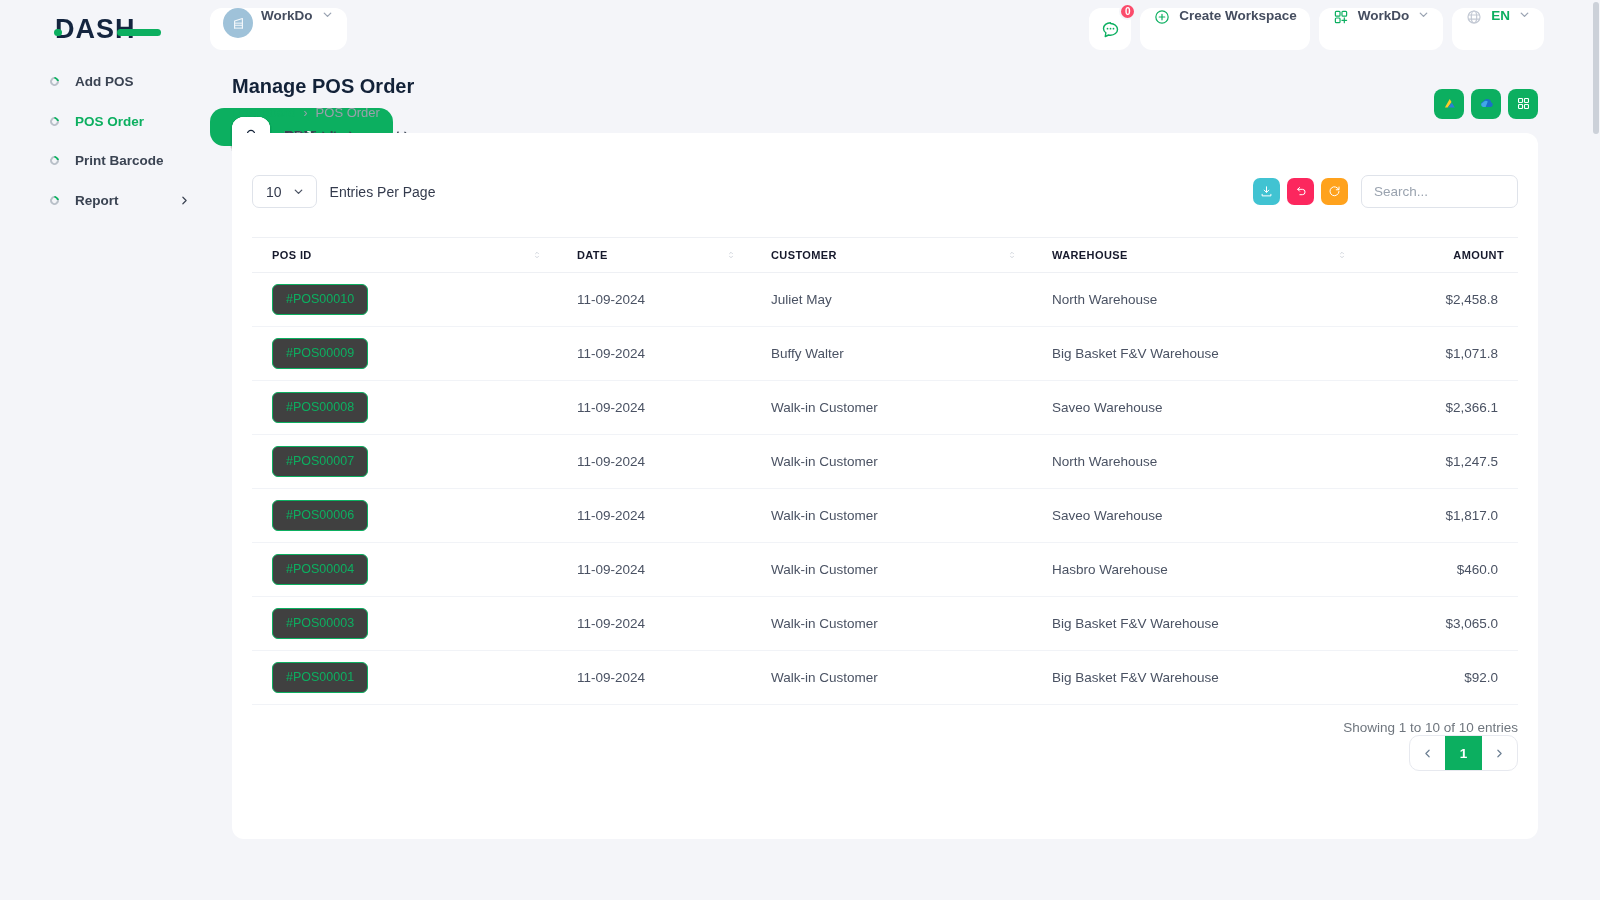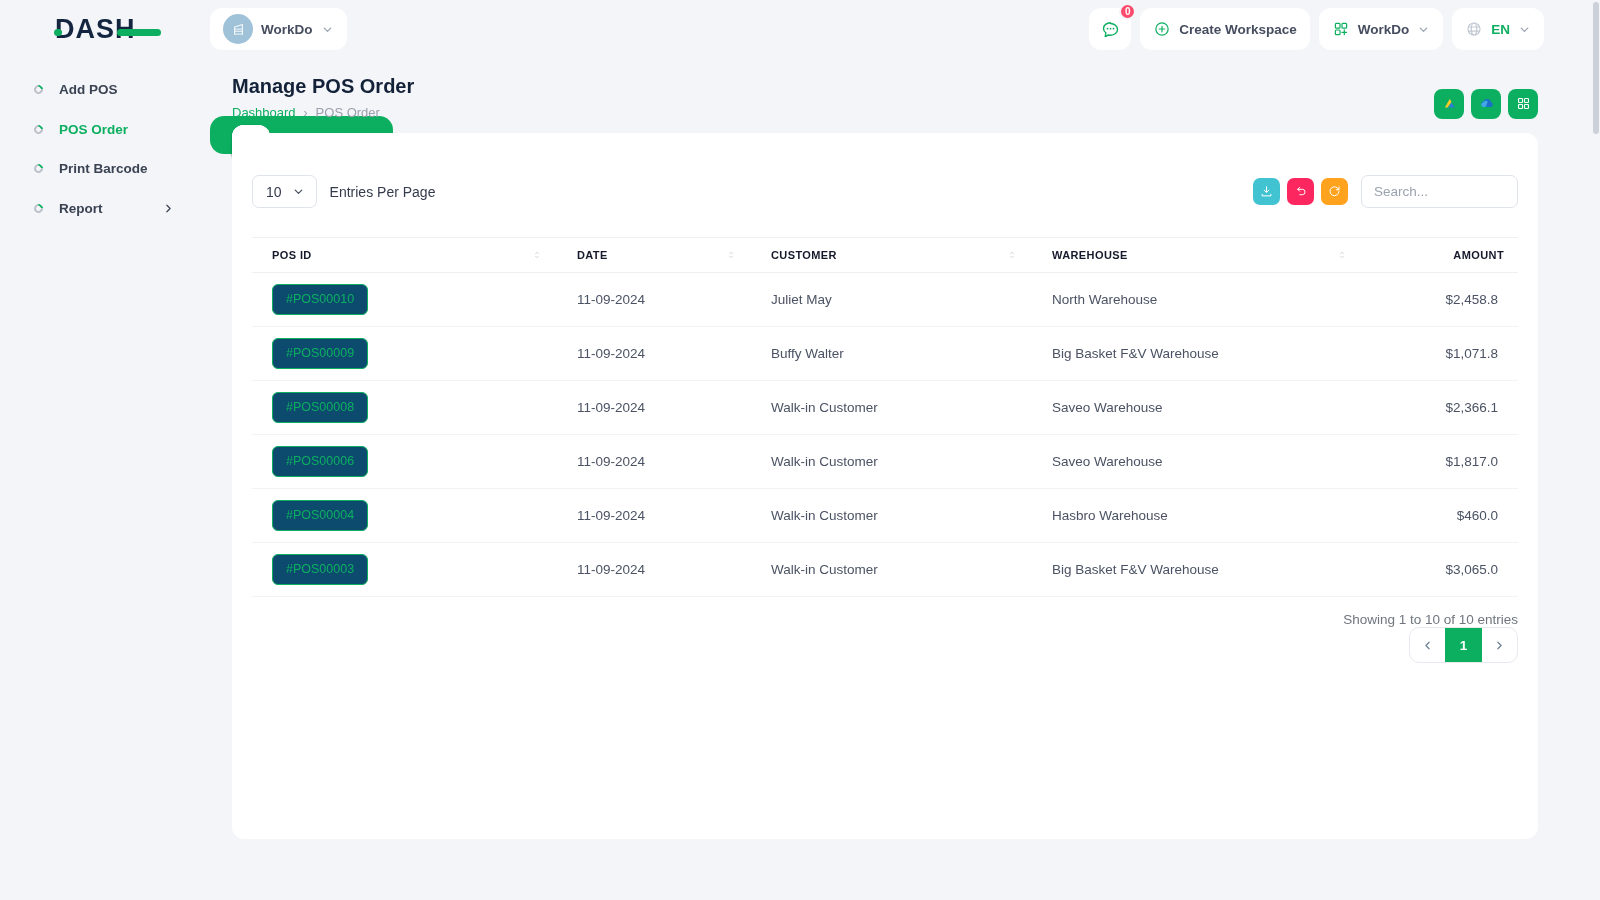--- a/index.html
+++ b/index.html
@@ -9,36 +9,36 @@
   *{box-sizing:border-box; margin:0; padding:0;}
   html,body{width:1600px;height:900px;overflow:hidden;}
   body{font-family:"Liberation Sans","DejaVu Sans",sans-serif; background:var(--bg); color:var(--navy); position:relative;}
 
   
   .topbar{position:absolute;top:0;left:0;right:0;height:58px;display:flex;align-items:center;padding:0 56px 0 55px;}
   .logo{position:relative;width:155px;cursor:pointer;}
   .logo-text{font-size:27px;font-weight:800;letter-spacing:1px;color:#14253f;}
   .logo-bar{position:absolute;left:62px;top:15px;width:44px;height:7px;border-radius:4px;background:var(--green);}
   .logo-dot{position:absolute;left:-1px;top:15px;width:8px;height:7px;border-radius:4px;background:var(--green);}
-  .pill{display:flex;align-items:center;gap:8px;height:42px;background:#fff;border:none;border-radius:12px;padding:0 13px;font-family:inherit;font-size:13.5px;font-weight:600;color:var(--text);cursor:pointer;}
+  .pill{display:flex;align-items:flex-start;gap:8px;height:42px;background:#fff;border:none;border-radius:12px;padding:0 13px;font-family:inherit;font-size:13.5px;font-weight:600;color:var(--text);cursor:pointer;}
   .ws-avatar{width:30px;height:30px;border-radius:50%;background:#9fc2d9;display:flex;align-items:center;justify-content:center;color:#f4f8fb;}
   .ws-avatar svg{width:17px;height:17px;}
   .chev-sm{display:flex;color:#9aa3b2;}
   .chev-sm svg{width:13px;height:13px;stroke-width:2.4px;}
   .top-right{margin-left:auto;display:flex;align-items:center;gap:9px;}
   .icon-btn{position:relative;width:42px;height:42px;border-radius:12px;background:#fff;border:none;display:flex;align-items:center;justify-content:center;color:var(--green);cursor:pointer;}
   .icon-btn svg{width:21px;height:21px;}
   .badge{position:absolute;top:-5px;right:-5px;min-width:17px;height:17px;border-radius:9px;background:#fb4b6b;color:#fff;font-size:10px;font-weight:700;display:flex;align-items:center;justify-content:center;border:2px solid var(--bg);}
   .pill .lead-icon{display:flex;color:var(--green);}
   .pill .lead-icon svg{width:18px;height:18px;}
   .pill .lead-icon.gray{color:#c3c9d4;}
   .lang-label{color:var(--green);font-weight:700;}
 
   
-  .sidebar{position:absolute;top:58px;left:0;bottom:0;width:210px;padding:16px 0 0 12px;}
+  .sidebar{position:absolute;top:50px;left:0;bottom:0;width:210px;padding:16px 0 0 28px;}
   .side-item{display:flex;align-items:center;height:38px;margin-bottom:7.5px;width:183px;padding-right:14px;cursor:pointer;border-radius:14px;}
   .side-item .icon-box{width:38px;height:38px;flex:0 0 38px;background:#fff;border-radius:12px;box-shadow:0 1px 3px rgba(20,34,56,.06);display:flex;align-items:center;justify-content:center;color:var(--navy);}
   .side-item .icon-box svg{width:18px;height:18px;}
   .side-item .side-label{margin-left:14px;font-size:13.5px;font-weight:600;color:#3a4352;white-space:nowrap;}
   .side-item .chev{margin-left:auto;display:flex;color:#3a4352;}
   .side-item .chev svg{width:13px;height:13px;stroke-width:2.2px;}
   .side-item .bullet{display:none;}
   .side-item.main.active{background:var(--green);}
   .side-item.main.active .side-label,.side-item.main.active .chev{color:#fff;}
   .side-item.main.active .icon-box{color:var(--green);}
@@ -74,21 +74,21 @@
   .search::placeholder{color:#9aa3af;}
 
   table{width:100%;border-collapse:collapse;margin-top:29px;table-layout:fixed;}
   thead th{height:35px;border-top:1px solid #eef0f4;border-bottom:1px solid #eef0f4;padding:0 14px 0 20px;}
   .th-inner{display:flex;justify-content:space-between;font-size:11px;font-weight:700;letter-spacing:.4px;color:#16192c;text-transform:uppercase;}
   .th-inner.right{justify-content:flex-end;}
   .sort{display:flex;color:#c6cbd4;cursor:pointer;}
   .sort svg{width:12px;height:12px;}
   tbody td{height:54px;padding:0 0 0 20px;border-bottom:1px solid #f1f3f7;font-size:13.5px;color:var(--cell);vertical-align:middle;}
   tbody td.amount{text-align:right;padding-right:20px;}
-  .pos-pill{display:inline-block;padding:0 13px;height:31px;line-height:29px;border:1px solid var(--green);border-radius:6px;background:#0c4a6e;color:var(--green);font-family:inherit;font-size:12.5px;cursor:pointer;}
+  .pos-pill{display:inline-block;padding:0 13px;height:31px;line-height:29px;border:1px solid var(--green);border-radius:6px;background:#404040;color:var(--green);font-family:inherit;font-size:12.5px;cursor:pointer;}
 
   .table-foot{display:flex;align-items:flex-end;margin-top:15px;flex-direction:column;}
   .foot-summary{font-size:13.5px;color:#6f767e;}
   .pagination{margin-left:auto;display:flex;align-items:stretch;height:36px;border:1px solid #e7e9ef;border-radius:10px;background:#fff;overflow:hidden;}
   .page-arrow{width:35px;border:none;background:transparent;display:flex;align-items:center;justify-content:center;color:#6c7f93;cursor:pointer;}
   .page-arrow svg{width:13px;height:13px;stroke-width:2.2px;}
   .page-num{width:37px;background:var(--green);color:#fff;font-size:13.5px;font-weight:600;display:flex;align-items:center;justify-content:center;cursor:pointer;}
 
   .scrollbar{position:absolute;right:1px;top:2px;width:6px;height:132px;border-radius:3px;background:#ccd1d9;}
 </style>
@@ -593,20 +593,27 @@
           </tr>
 
           <tr>
             <td><button class="pos-pill">#POS00008</button></td>
             <td>11-09-2024</td>
             <td>Walk-in Customer</td>
             <td>Saveo Warehouse</td>
             <td class="amount">$2,366.1</td>
           </tr>
 
+          <tr>
+            <td><button class="pos-pill">#POS00007</button></td>
+            <td>11-09-2024</td>
+            <td>Walk-in Customer</td>
+            <td>North Warehouse</td>
+            <td class="amount">$1,247.5</td>
+          </tr>
 
           <tr>
             <td><button class="pos-pill">#POS00006</button></td>
             <td>11-09-2024</td>
             <td>Walk-in Customer</td>
             <td>Saveo Warehouse</td>
             <td class="amount">$1,817.0</td>
           </tr>
 
 
@@ -620,20 +627,27 @@
 
           <tr>
             <td><button class="pos-pill">#POS00003</button></td>
             <td>11-09-2024</td>
             <td>Walk-in Customer</td>
             <td>Big Basket F&amp;V Warehouse</td>
             <td class="amount">$3,065.0</td>
           </tr>
 
 
+          <tr>
+            <td><button class="pos-pill">#POS00001</button></td>
+            <td>11-09-2024</td>
+            <td>Walk-in Customer</td>
+            <td>Big Basket F&amp;V Warehouse</td>
+            <td class="amount">$92.0</td>
+          </tr>
         </tbody>
     </table>
 
     <div class="table-foot">
       <span class="foot-summary">Showing 1 to 10 of 10 entries</span>
       <div class="pagination">
         <button class="page-arrow">
             <span style="display:flex;">
               <svg viewBox="0 0 24 24" fill="none" stroke="currentColor" stroke-width="1.6" stroke-linecap="round" stroke-linejoin="round">
                 <path d="M15 6l-6 6 6 6"></path>

